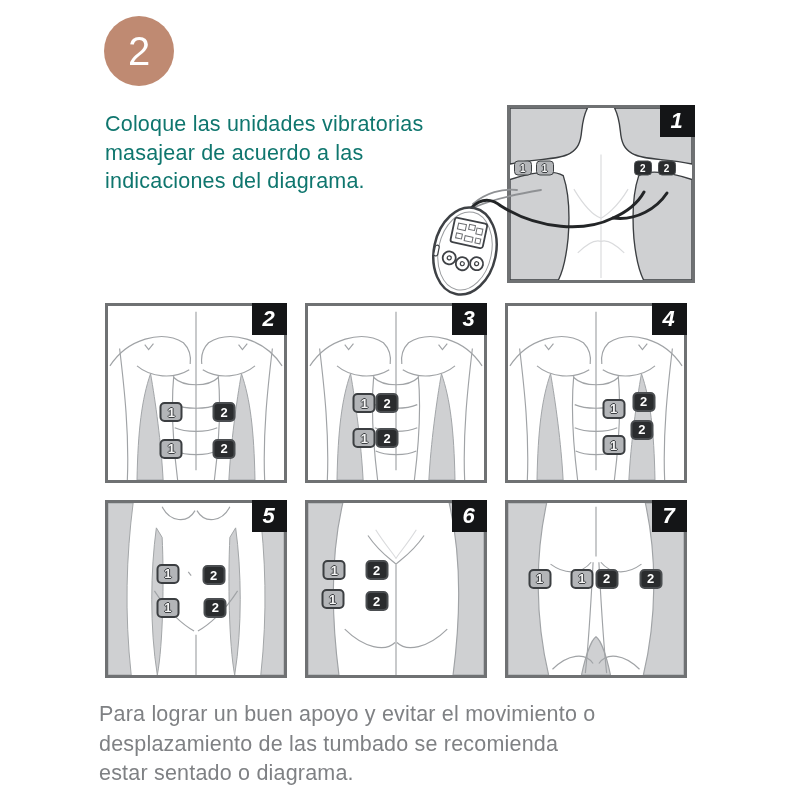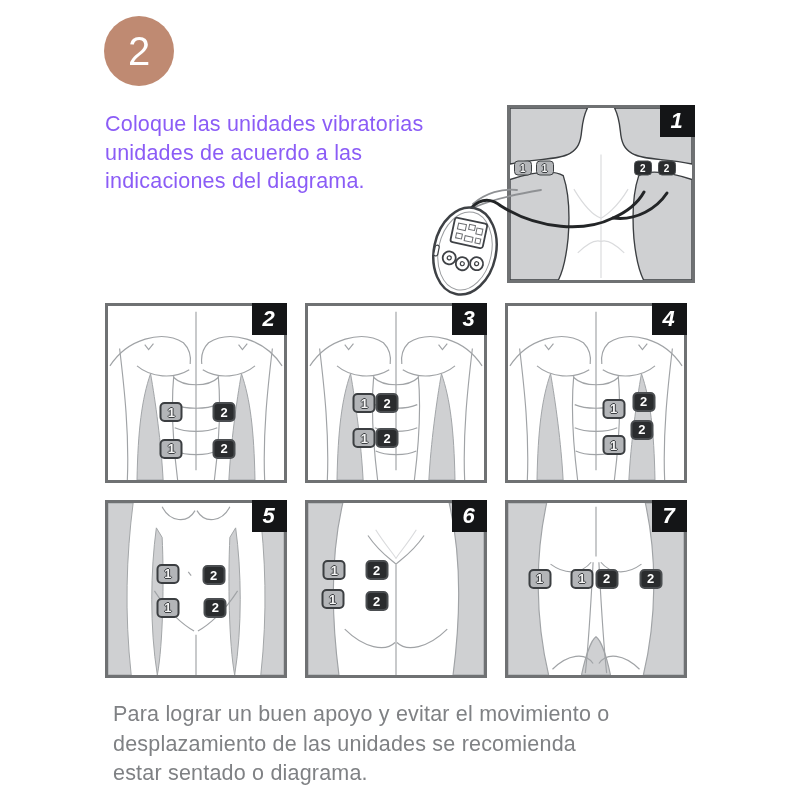--- a/index.html
+++ b/index.html
@@ -1,23 +1,23 @@
 <!DOCTYPE html>
 <html><head>
 <meta charset="utf-8">
 <style>
   html,body{margin:0;padding:0;background:#fff;}
   .page{position:relative;width:800px;height:800px;background:#ffffff;overflow:hidden;
         font-family:"Liberation Sans",sans-serif;}
   .step-circle{position:absolute;left:104px;top:16px;width:70px;height:70px;border-radius:50%;
         background:#bf8a72;color:#fff;display:flex;align-items:center;justify-content:center;
         font-size:40px;font-weight:400;}
-  .intro{position:absolute;left:105px;top:110px;color:#8b5cf6;font-size:21.5px;line-height:28.5px;
+  .intro{position:absolute;left:105px;top:110px;color:#0f766e;font-size:21.5px;line-height:28.5px;
         letter-spacing:0.2px;}
-  .footer{position:absolute;left:113px;top:700px;color:#7f8184;font-size:21.5px;line-height:29.5px;
+  .footer{position:absolute;left:99px;top:700px;color:#7f8184;font-size:21.5px;line-height:29.5px;
         letter-spacing:0.2px;}
   .panel{position:absolute;background:#fff;border:3px solid #6f7173;box-sizing:border-box;z-index:1;}
   .panel svg.body{position:absolute;left:0;top:0;width:100%;height:100%;}
   .badge{position:absolute;top:-3px;right:-3px;width:35px;height:32px;background:#141517;color:#fff;
         display:flex;align-items:center;justify-content:center;font-weight:700;font-style:italic;
         font-size:22px;padding-right:2px;box-sizing:border-box;}
   .pad{position:absolute;transform:translate(-50%,-50%);width:23px;height:20px;border-radius:5px;
         display:flex;align-items:center;justify-content:center;font-size:13px;font-weight:700;
         box-sizing:border-box;line-height:1;}
   .pad.v1{background:#b3b5b8;border:2px solid #3b3e41;color:#f4f4f4;
@@ -31,21 +31,21 @@
 <body>
 
 <div class="page">
 
   <div class="step-circle">
     <span>2</span>
   </div>
 
   <div class="intro" id="intro">
       <div>Coloque las unidades vibratorias</div>
-      <div>unidades de acuerdo a las</div>
+      <div>masajear de acuerdo a las</div>
       <div>indicaciones del diagrama.</div>
     </div>
 
   <div id="panels">
       <div class="panel hero" style="left: 507px; top: 105px; width: 188px; height: 178px;">
         <svg class="body" viewBox="0 0 188 178" preserveAspectRatio="none">
    <rect x="0" y="0" width="188" height="178" fill="#ffffff"></rect>
    <path d="M0,0 L80,0 C77,6 75,14 74,24 C73,36 70,42 62,47 C50,54 28,52 0,58 Z" fill="#cfd0d2" stroke="#3b3e41" stroke-width="1.4"></path>
    <path d="M188,0 L108,0 C111,6 113,14 114,24 C115,36 118,42 126,47 C138,54 160,52 188,58 Z" fill="#cfd0d2" stroke="#3b3e41" stroke-width="1.4"></path>
    <path d="M0,74 C25,66 45,64 55,70 C60,85 62,110 60,135 C58,155 54,170 50,178 L0,178 Z" fill="#cfd0d2" stroke="#3b3e41" stroke-width="1.4"></path>
@@ -244,16 +244,16 @@
           <circle cx="-14" cy="10" r="2" stroke-width="1.2"></circle>
             <circle cx="0" cy="13" r="2" stroke-width="1.2"></circle>
           <circle cx="14" cy="10" r="2" stroke-width="1.2"></circle>
         </g>
       </g>
     </svg>
   </div>
 
   <div class="footer" id="footer">
       <div>Para lograr un buen apoyo y evitar el movimiento o</div>
-      <div>desplazamiento de las unidades se recomienda</div>
+      <div>desplazamiento de las tumbado se recomienda</div>
       <div>estar sentado o diagrama.</div>
     </div>
 </div>
 
 </body></html>

